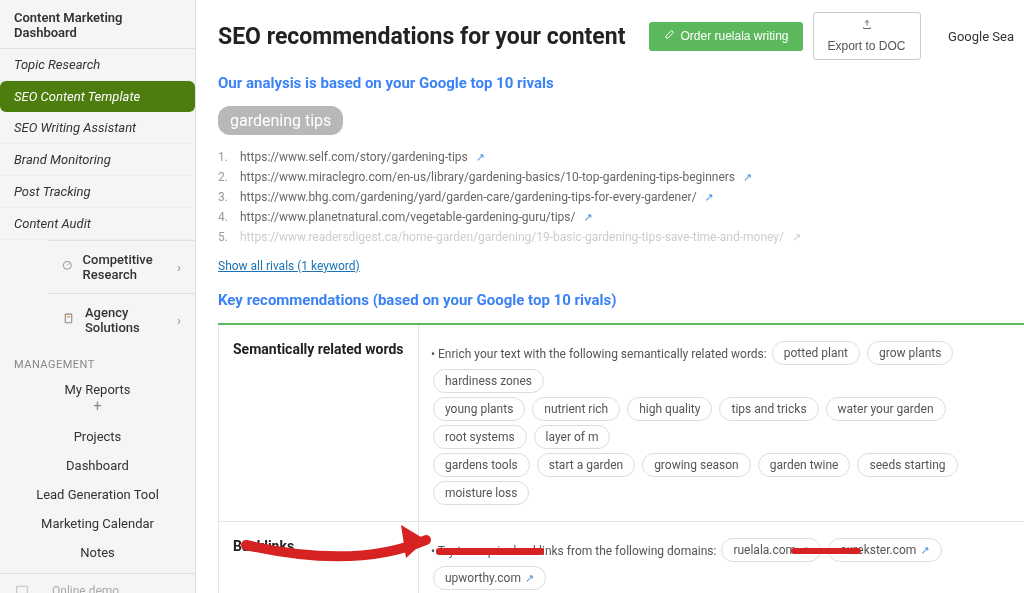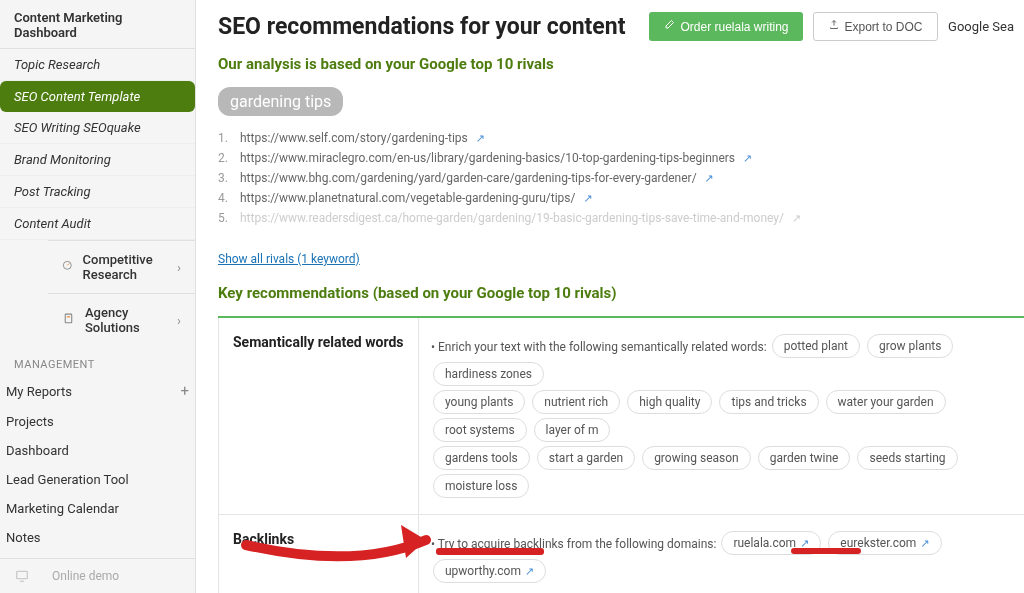--- a/index.html
+++ b/index.html
@@ -57,27 +57,28 @@
   margin-left: 48px;
 }
 .sidebar-section .chev { margin-left: auto; color: #999; }
 .mgmt-label {
   padding: 12px 14px 4px;
   font-size: 11px;
   color: #888;
   letter-spacing: 0.5px;
 }
 .mgmt-item {
-  padding: 7px 6px;
+  padding: 7px 26px;
   font-size: 13px;
   color: #333;
   cursor: pointer;
   display: flex;
   justify-content: space-between;
   align-items: center;
+  flex-direction: column;
 }
 .promo-item {
   padding: 9px 14px;
   font-size: 12px;
   color: #aaa;
   display: flex;
   align-items: center;
   gap: 22px;
 }
 .divider { border-top: 1px solid #e0e0e0; margin-top: 6px; }
@@ -115,31 +116,32 @@
   background: #fff;
   color: #555;
   border: 1px solid #ccc;
   padding: 6px 14px;
   font-size: 12px;
   border-radius: 3px;
   cursor: pointer;
   display: inline-flex;
   align-items: center;
   gap: 5px;
+  flex-direction: column;
 }
 .top-right {
   margin-left: auto;
   color: #333;
   font-size: 13px;
   padding-right: 10px;
 }
 h2 {
   font-size: 15px;
   font-weight: 700;
-  color: #4d7c0f;
+  color: #3b82f6;
   margin-bottom: 14px;
 }
 .keyword-pill {
   display: inline-block;
   background: #b8b8b8;
   color: #fff;
   padding: 5px 12px;
   border-radius: 12px;
   font-size: 16px;
   margin-bottom: 12px;
@@ -163,21 +165,21 @@
   width: 14px;
 }
 .rivals-list li.faded { color: #ccc; }
 .ext-icon { color: #4a90d9; font-size: 11px; }
 .rivals-list li.faded .ext-icon { color: #ccc; }
 .show-all {
   color: #1a73b7;
   text-decoration: underline;
   font-size: 12px;
   display: inline-block;
-  margin: 24px 0 18px;
+  margin: 12px 0 18px;
   cursor: pointer;
 }
 .reco-table {
   border-top: 2px solid #5cb85c;
   width: 100%;
 }
 .reco-row {
   display: flex;
   border-bottom: 1px solid #e5e5e5;
   border-left: 1px solid #e5e5e5;
@@ -226,21 +228,21 @@
 <aside class="sidebar">
   <div class="sidebar-header">Content Marketing Dashboard</div>
 
   <div class="sidebar-item">
       <span>Topic Research</span>
     </div>
   <div class="sidebar-item active">
       <span>SEO Content Template</span>
     </div>
   <div class="sidebar-item">
-      <span>SEO Writing SEOquake</span>
+      <span>SEO Writing Assistant</span>
     </div>
   <div class="sidebar-item">
       <span>Brand Monitoring</span>
     </div>
   <div class="sidebar-item">
       <span>Post Tracking</span>
     </div>
   <div class="sidebar-item">
       <span>Content Audit</span>
     </div>

